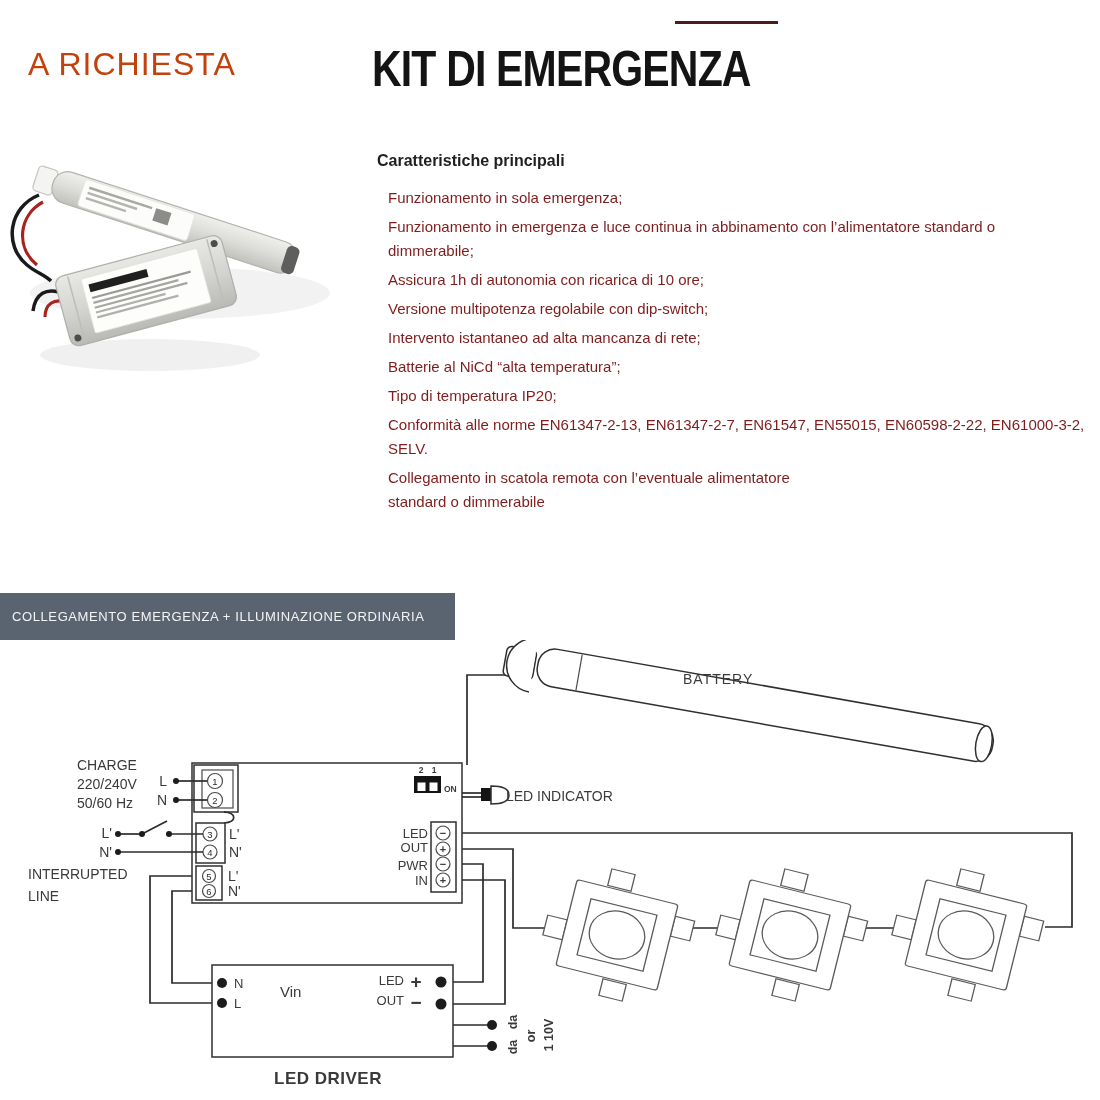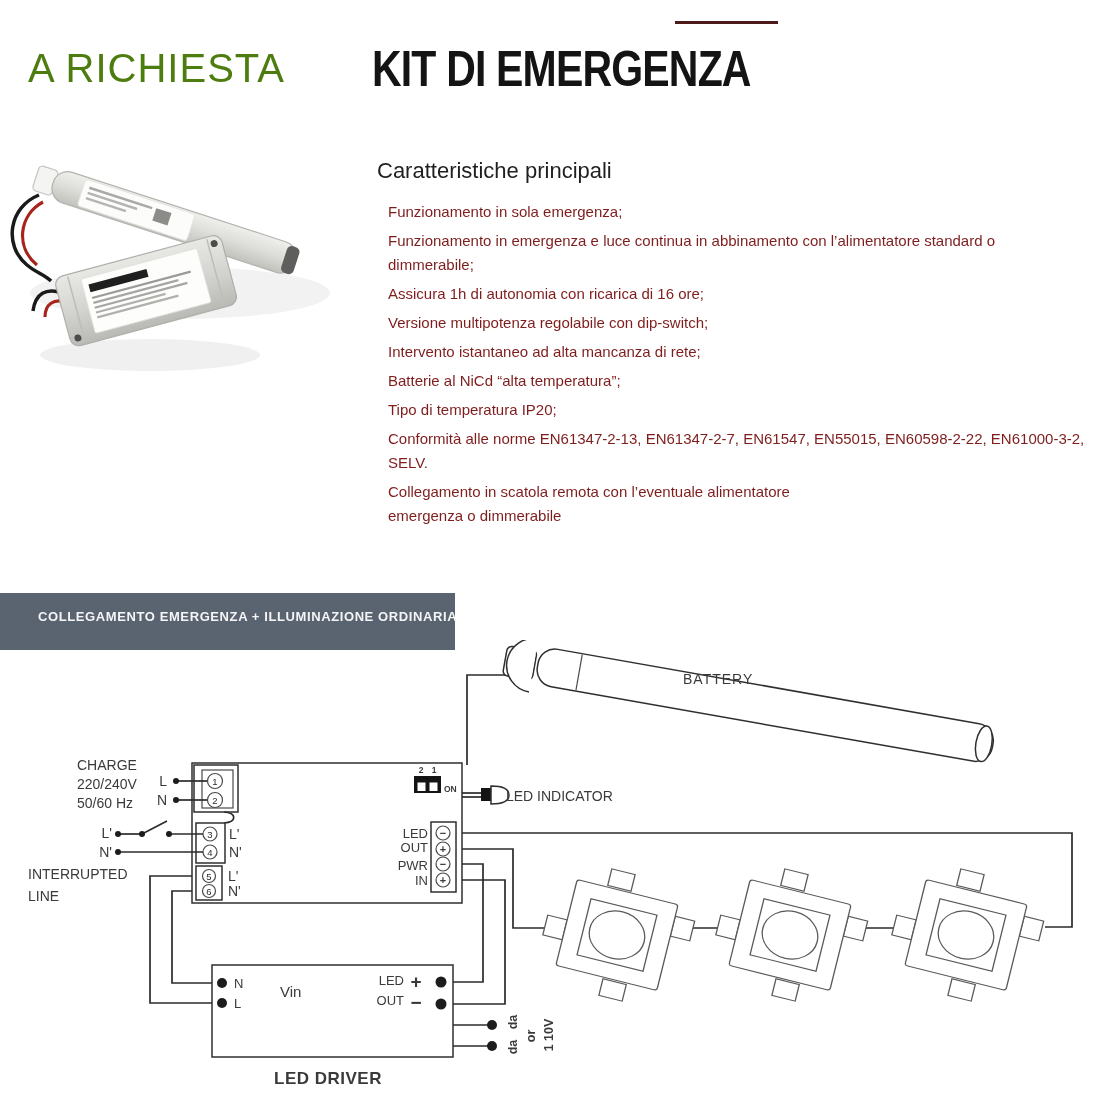--- a/index.html
+++ b/index.html
@@ -2,31 +2,31 @@
 <html><head>
 <meta charset="utf-8">
 <style>
   * { box-sizing: border-box; }
   html,body { margin:0; padding:0; }
   body { width:1100px; height:1100px; background:#ffffff; font-family:"Liberation Sans", sans-serif; position:relative; overflow:hidden; color:#222; }
 
   .abs { position:absolute; }
 
   
-  .on-request { left:28px; top:46px; font-size:40px; font-weight:400; color:#4d7c0f; letter-spacing:1px; white-space:nowrap; }
+  .on-request { left:28px; top:46px; font-size:32px; font-weight:400; color:#c2410c; letter-spacing:1px; white-space:nowrap; }
   .page-title { left:372px; top:40px; font-size:50px; font-weight:bold; color:#141414; letter-spacing:-1px; transform:scaleX(0.82); transform-origin:0 0; white-space:nowrap; }
   .accent-line { left:675px; top:21px; width:103px; height:3px; background:#4e1b1b; }
 
   
   .features { left:377px; top:150px; width:715px; }
-  .features h3 { margin:8px 0 16px 0; font-size:22px; font-weight:normal; color:#1f1f1f; }
+  .features h3 { margin:2px 0 16px 0; font-size:16px; font-weight:bold; color:#1f1f1f; }
   .feat { white-space:pre-line; margin:0 0 5px 11px; font-size:15px; line-height:24px; color:#7f1d1d; }
 
   
-  .banner { left:0; top:593px; width:455px; height:57px; background:#5a6370; color:#f4f5f6; font-size:13px; font-weight:bold; letter-spacing:0.6px; line-height:47px; padding-left:38px; white-space:nowrap; }
+  .banner { left:0; top:593px; width:455px; height:47px; background:#5a6370; color:#f4f5f6; font-size:13px; font-weight:normal; letter-spacing:0.6px; line-height:47px; padding-left:12px; white-space:nowrap; }
 
   
   svg { display:block; }
   svg text { font-family:"Liberation Sans", sans-serif; fill:#3a3a3a; }
   .wire { stroke:#2b2b2b; stroke-width:1.7; fill:none; }
   .shape { stroke:#2f2f2f; stroke-width:1.5; fill:#ffffff; }
   .thin  { stroke:#4a4a4a; stroke-width:1.2; fill:#ffffff; }
   .lampline { stroke:#5a5a5a; stroke-width:1.3; fill:#ffffff; }
   .dot { fill:#1c1c1c; }
   .lbl { font-size:14px; }
@@ -88,29 +88,29 @@
     <circle cx="164" cy="-28" r="3.5" fill="#4c4c4a"></circle>
   </g>
 </svg>
 
 <div class="abs features">
   <h3>Caratteristiche principali</h3>
   <div id="features-list">
       <p class="feat">Funzionamento in sola emergenza;</p>
       <p class="feat">Funzionamento in emergenza e luce continua in abbinamento con l’alimentatore standard o
 dimmerabile;</p>
-      <p class="feat">Assicura 1h di autonomia con ricarica di 16 ore;</p>
+      <p class="feat">Assicura 1h di autonomia con ricarica di 10 ore;</p>
       <p class="feat">Versione multipotenza regolabile con dip-switch;</p>
       <p class="feat">Intervento istantaneo ad alta mancanza di rete;</p>
       <p class="feat">Batterie al NiCd “alta temperatura”;</p>
       <p class="feat">Tipo di temperatura IP20;</p>
       <p class="feat">Conformità alle norme EN61347-2-13, EN61347-2-7, EN61547, EN55015, EN60598-2-22, EN61000-3-2,
 SELV.</p>
       <p class="feat">Collegamento in scatola remota con l’eventuale alimentatore
-emergenza o dimmerabile</p>
+standard o dimmerabile</p>
     </div>
 </div>
 
 <div class="abs banner" style="background: rgb(90, 99, 112);">
   <span>COLLEGAMENTO EMERGENZA + ILLUMINAZIONE ORDINARIA</span>
 </div>
 
 <svg class="abs" style="left:0;top:640px" width="1100" height="460" viewBox="0 640 1100 460">
 
   <polyline class="wire" points="515,675 467,675 467,765"></polyline>

